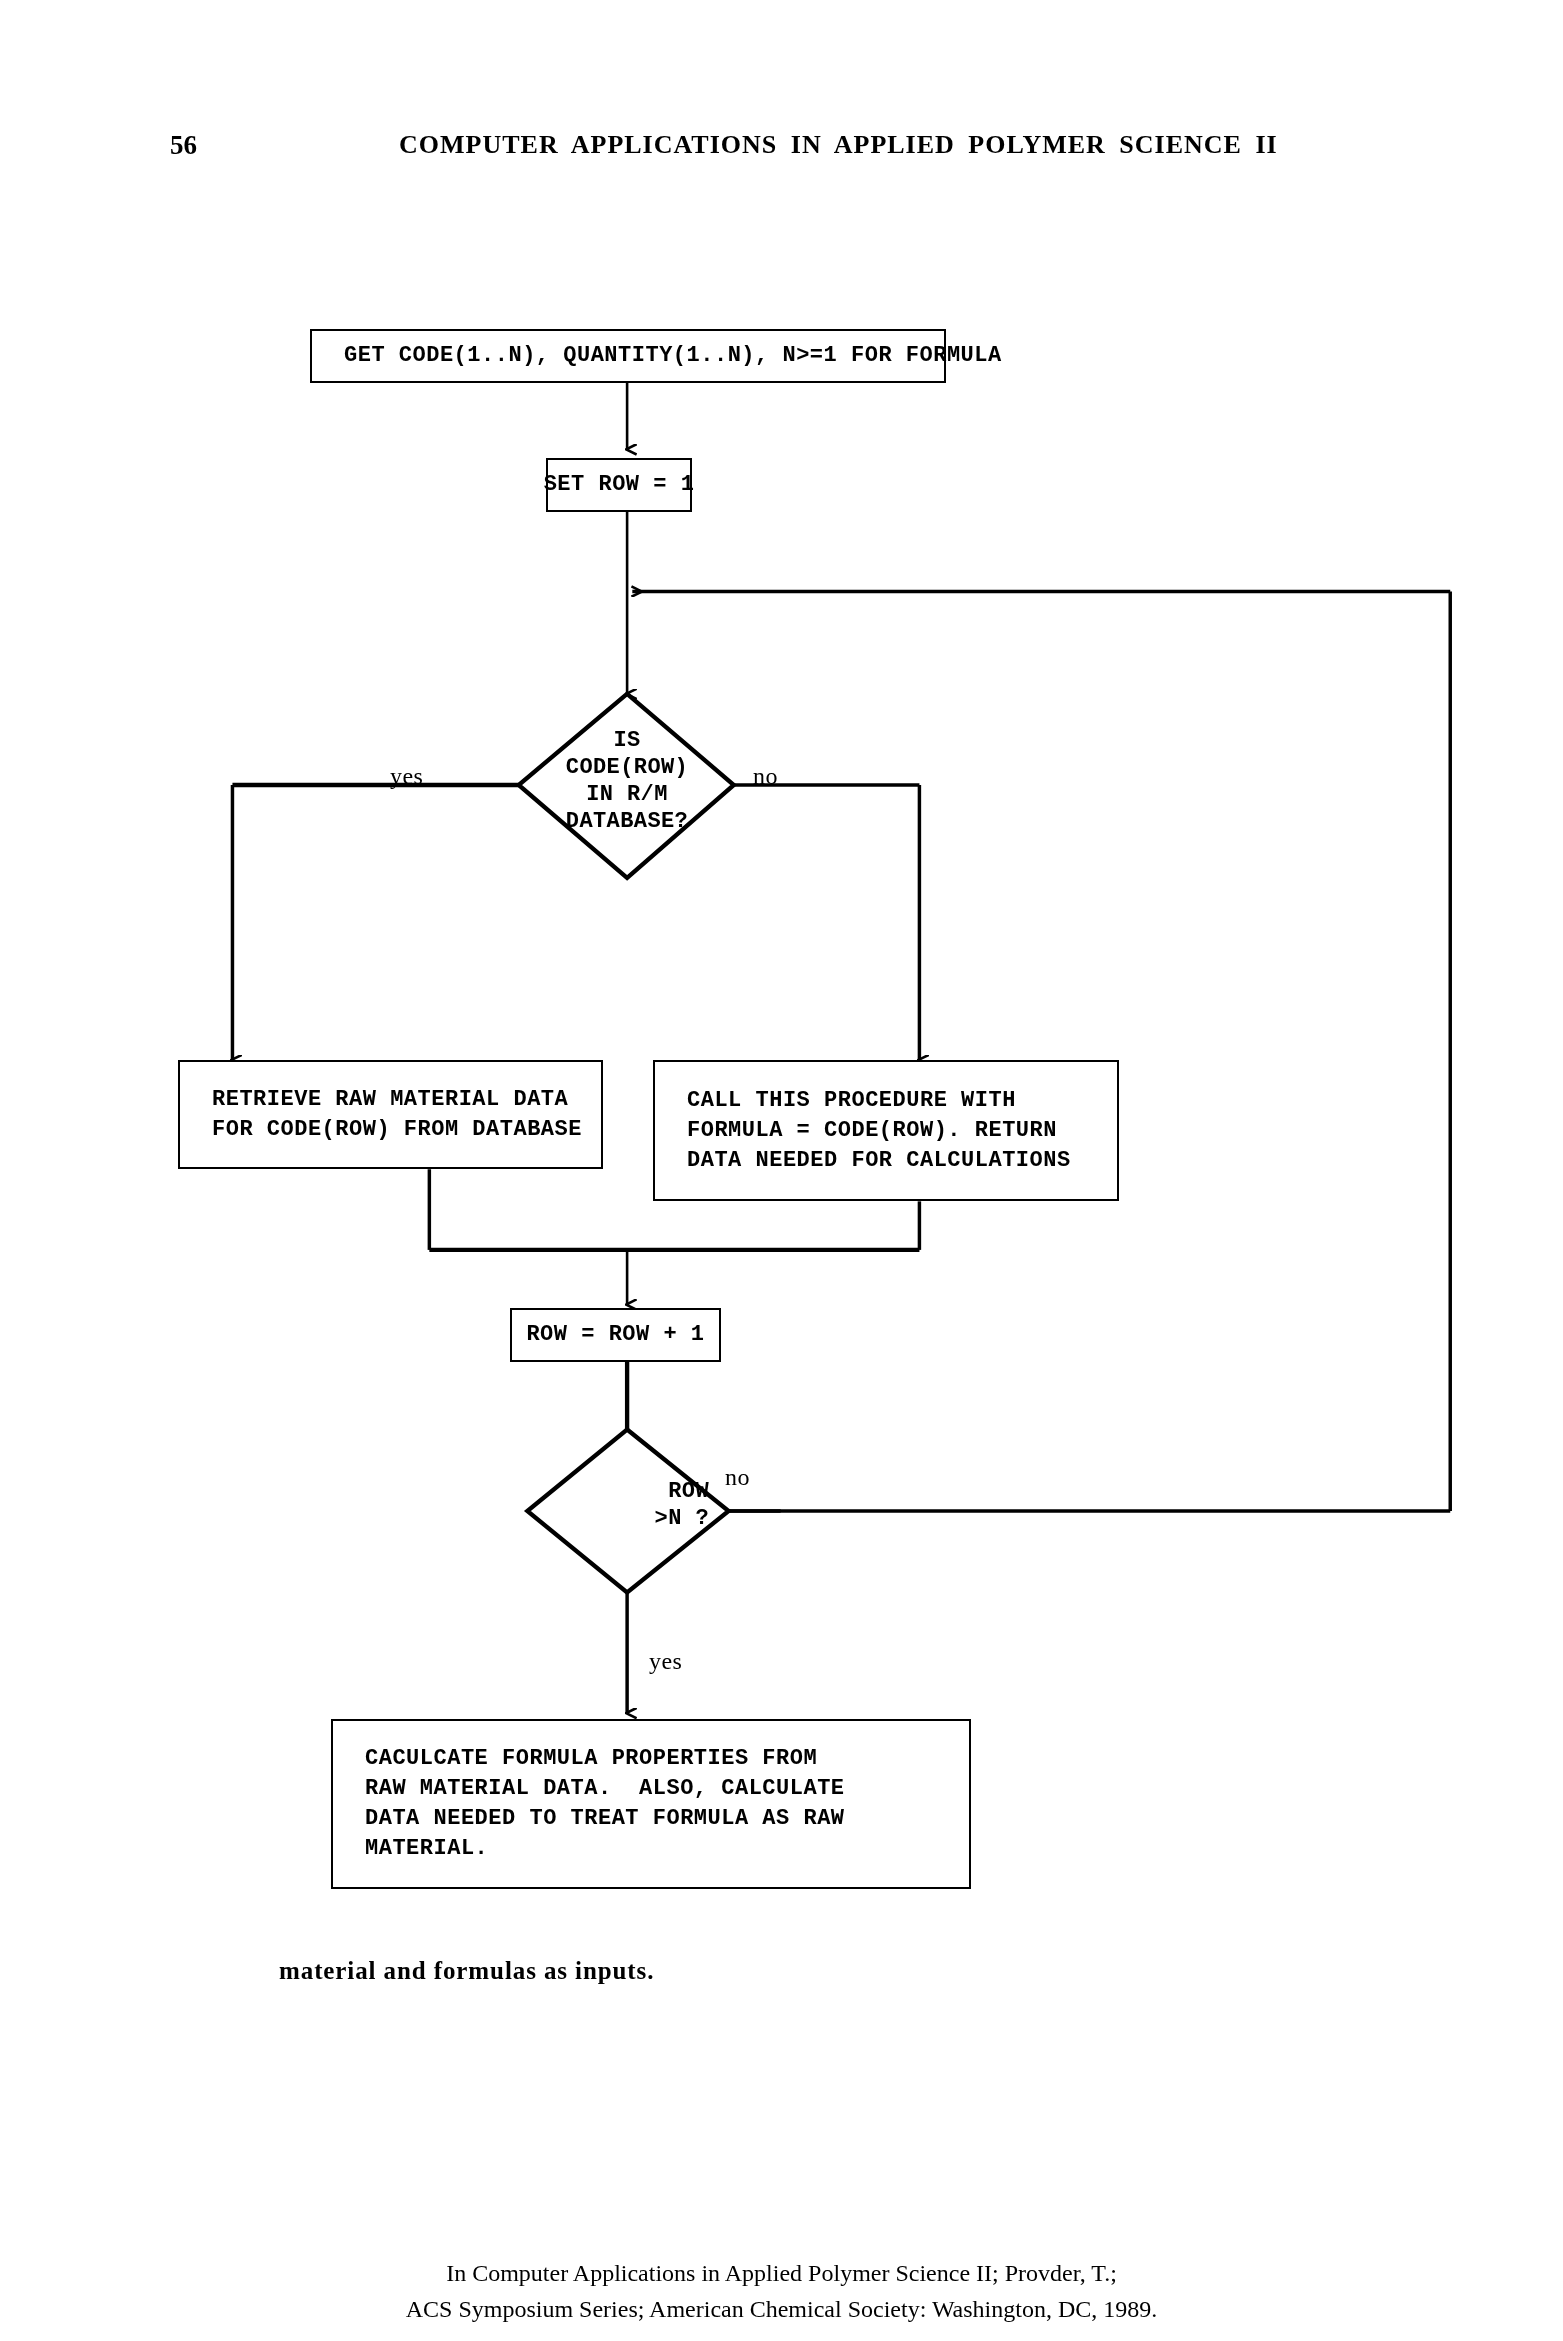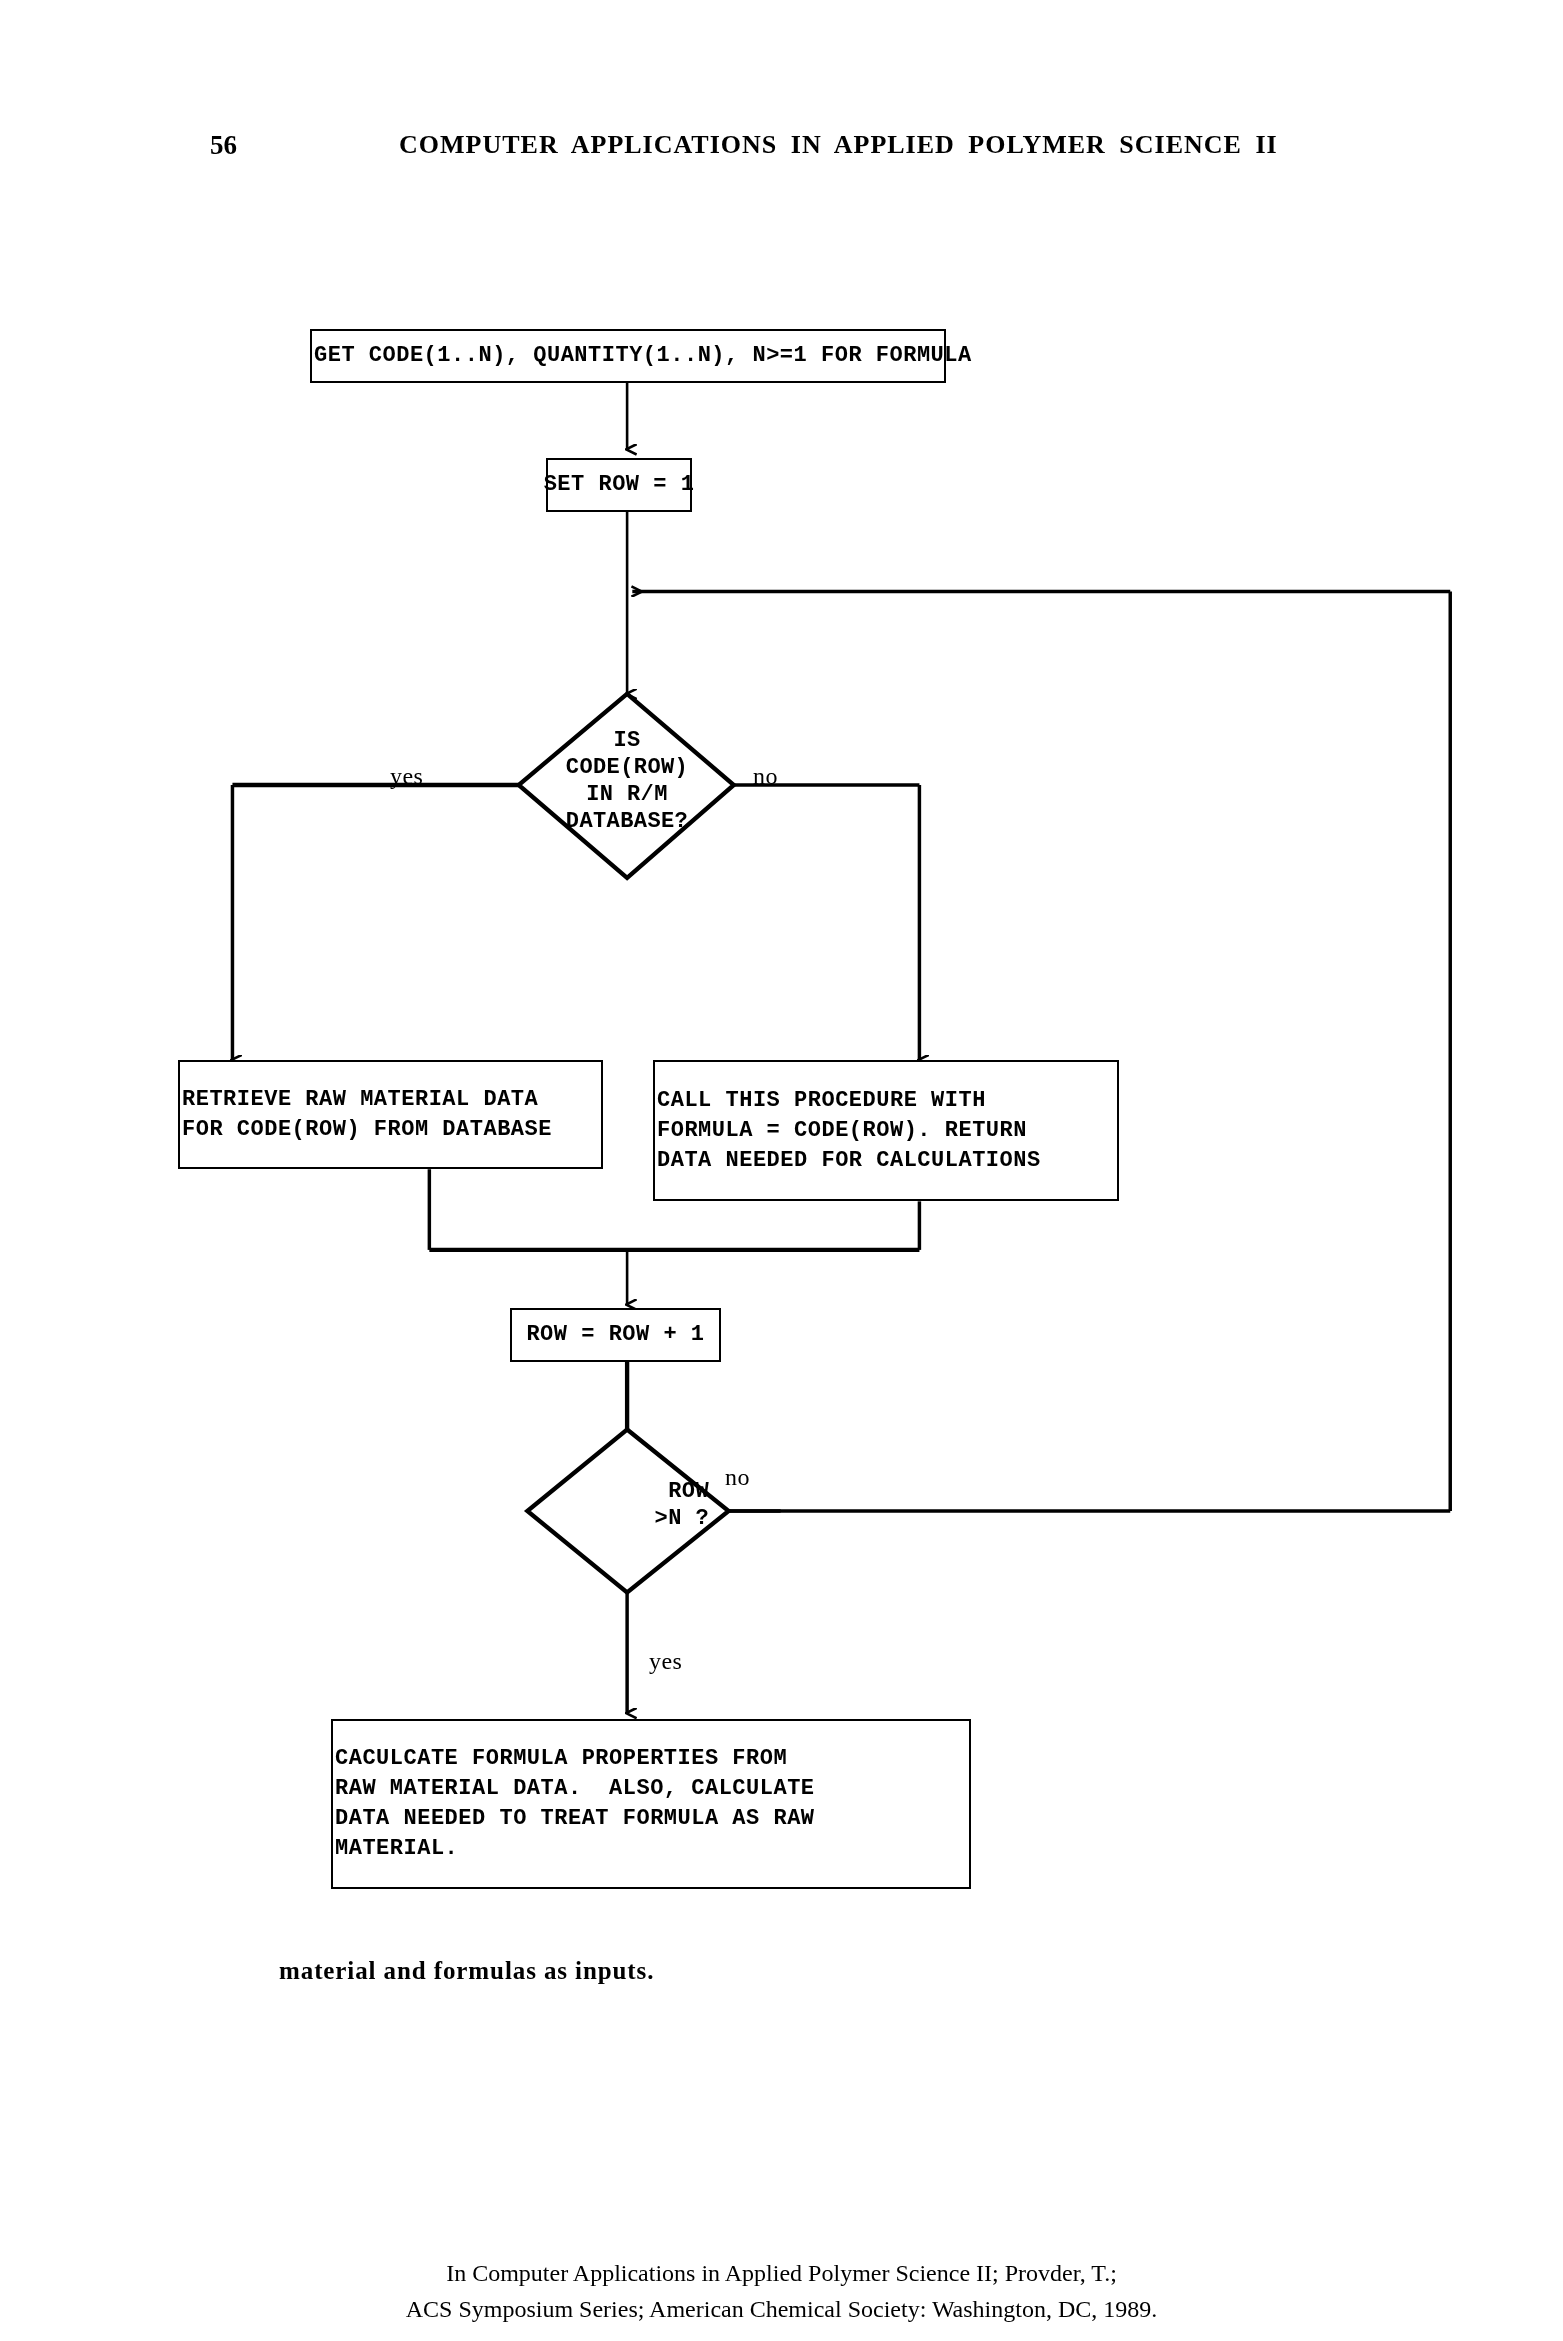--- a/index.html
+++ b/index.html
@@ -26,21 +26,20 @@
     height: 52px;
   }
   #page-number {
     position: absolute;
     left: 170px;
     top: 0;
     font-family: "Liberation Serif", serif;
     font-weight: bold;
     font-size: 27px;
     letter-spacing: 0px;
-    margin-left: 40px;
   }
   #header-title {
     position: absolute;
     left: 399px;
     top: 0;
     font-family: "Liberation Serif", serif;
     font-weight: bold;
     font-size: 26px;
     letter-spacing: 1px;
     word-spacing: 6px;
@@ -74,21 +73,21 @@
 
   .proc-box {
     border: 2.6px solid #000;
     background: #fff;
     display: flex;
     align-items: center;
     font-size: 22px;
     line-height: 30px;
     letter-spacing: 0.5px;
   }
-  .proc-box .txt { padding-left: 2px; }
+  .proc-box .txt { padding-left: 32px; }
 
   .diamond-label {
     position: absolute;
     text-align: center;
     font-family: "Liberation Mono", monospace;
     font-weight: bold;
     font-size: 22px;
     line-height: 27px;
     letter-spacing: 0.4px;
     white-space: pre;

